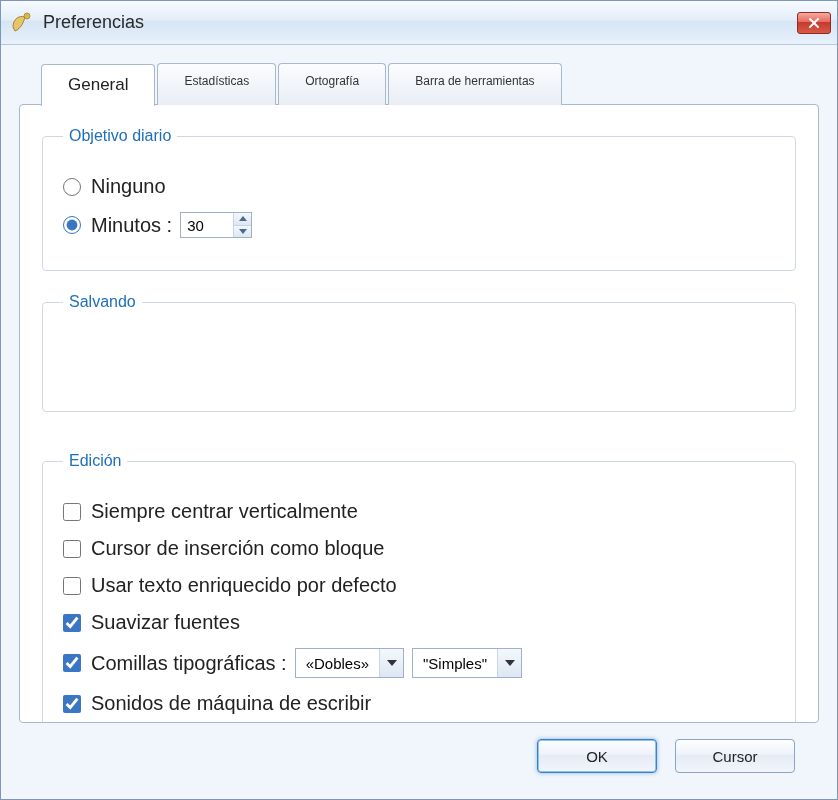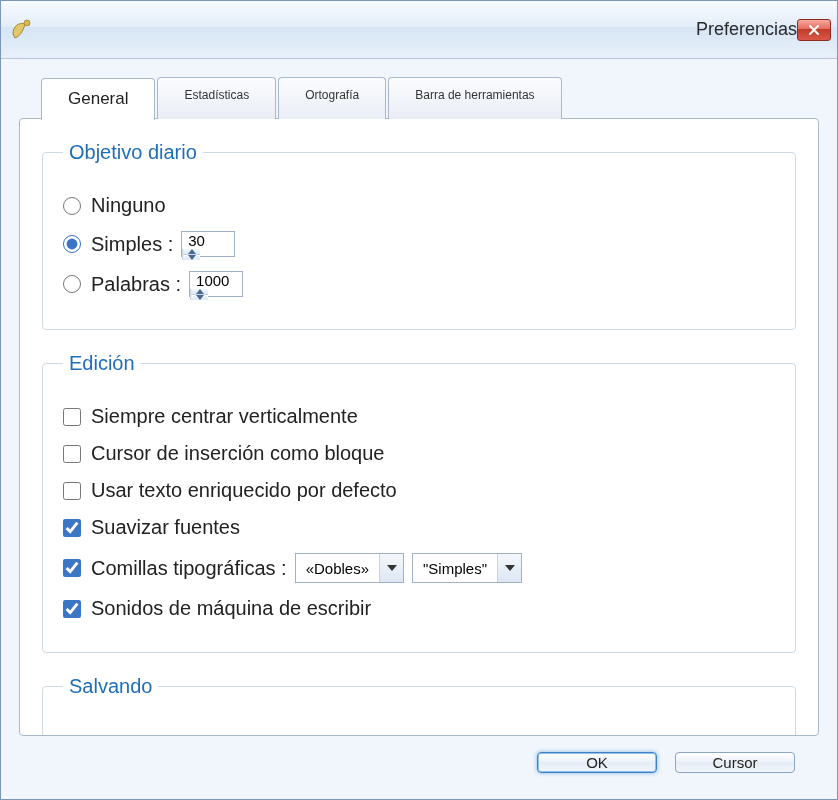--- a/index.html
+++ b/index.html
@@ -14,27 +14,26 @@
   }
   .window {
     width: 838px;
     height: 800px;
     background: linear-gradient(to bottom, #e8f0fb 0%, #dde8f5 100%);
     border: 1px solid #7a96b8;
     display: flex;
     flex-direction: column;
   }
   .titlebar {
-    height: 58px;
+    height: 44px;
     background: linear-gradient(to bottom, #f7fbff 0%, #e3edf9 45%, #d6e4f4 46%, #e8f1fb 100%);
     border-bottom: 1px solid #b8c8dc;
     display: flex;
     align-items: center;
     padding: 12px 6px;
-    text-align: right;
   }
   .titlebar .app-icon {
     width: 28px;
     height: 28px;
     margin-right: 8px;
     position: relative;
     flex-shrink: 0;
   }
   .titlebar .title {
     flex: 1;
@@ -120,21 +119,21 @@
     border: 1px solid #9fb1c8;
   }
   fieldset.group {
     border: 1px solid #cfd9e6;
     border-radius: 4px;
     margin: 0 0 22px 0;
     padding: 22px 20px 18px 20px;
   }
   fieldset.group > legend {
     color: #1f6fb8;
-    font-size: 20px;
+    font-size: 16px;
     padding: 0 6px;
   }
   .row {
     display: flex;
     align-items: center;
     margin: 8px 0 14px 0;
   }
   .radio, .check {
     width: 18px;
     height: 18px;
@@ -152,21 +151,20 @@
     font-size: 20px;
     color: #222;
   }
   .spinner {
     display: inline-flex;
     align-items: stretch;
     border: 1px solid #9fb1c8;
     background: #ffffff;
     height: 26px;
     margin-left: 8px;
-    flex-direction: column;
   }
   .spinner input {
     border: none;
     width: 52px;
     padding: 0 6px;
     font-size: 15px;
     outline: none;
   }
   .spinner .arrows {
     display: flex;
@@ -213,21 +211,21 @@
   }
   .combo button svg { width: 10px; height: 6px; }
   .dialog-buttons {
     display: flex;
     justify-content: flex-end;
     gap: 18px;
     padding: 16px 24px 16px 0;
   }
   .btn {
     min-width: 120px;
-    height: 21px;
+    height: 34px;
     border: 1px solid #8ba5c4;
     border-radius: 4px;
     background: linear-gradient(to bottom, #fdfeff 0%, #eef3fa 45%, #e3ebf5 46%, #f2f6fb 100%);
     font-size: 15px;
     color: #222;
     cursor: pointer;
   }
   .btn.default {
     border: 1px solid #3f7fc2;
     box-shadow: 0 0 0 1px #8ec3f0 inset, 0 0 4px rgba(62,140,210,0.6);
@@ -268,58 +266,42 @@
           <div class="row">
             <span class="radio">
               <input type="radio" name="goal" style="">
             </span>
             <span class="lbl">Ninguno</span>
           </div>
           <div class="row">
             <span class="radio">
               <input type="radio" name="goal" checked="" style="">
             </span>
-            <span class="lbl">Simples :</span>
+            <span class="lbl">Minutos :</span>
             <span class="spinner">
               <input type="text" value="30" style="">
               <span class="arrows">
                 <button>
                     <svg viewBox="0 0 8 5">
                       <path d="M0 5 L4 0 L8 5 Z" fill="#4a6a92"></path>
                     </svg>
                   </button>
                 <button>
                     <svg viewBox="0 0 8 5">
                       <path d="M0 0 L4 5 L8 0 Z" fill="#4a6a92"></path>
                     </svg>
                   </button>
               </span>
             </span>
           </div>
-          <div class="row">
-            <span class="radio">
-              <input type="radio" name="goal" style="">
-            </span>
-            <span class="lbl">Palabras :</span>
-            <span class="spinner">
-              <input type="text" value="1000" style="">
-              <span class="arrows">
-                <button>
-                    <svg viewBox="0 0 8 5">
-                      <path d="M0 5 L4 0 L8 5 Z" fill="#4a6a92"></path>
-                    </svg>
-                  </button>
-                <button>
-                    <svg viewBox="0 0 8 5">
-                      <path d="M0 0 L4 5 L8 0 Z" fill="#4a6a92"></path>
-                    </svg>
-                  </button>
-              </span>
-            </span>
-          </div>
+        </fieldset>
+
+        <fieldset class="group" style="margin-bottom:40px;">
+          <legend>Salvando</legend>
+          <div style="height:60px"></div>
         </fieldset>
 
         <fieldset class="group">
           <legend>Edición</legend>
           <div class="row">
             <span class="check"><input type="checkbox" style=""></span>
             <span class="lbl">Siempre centrar verticalmente</span>
           </div>
           <div class="row">
             <span class="check"><input type="checkbox" style=""></span>
@@ -352,25 +334,20 @@
                   </svg>
                 </button>
             </span>
           </div>
           <div class="row">
             <span class="check"><input type="checkbox" checked="" style=""></span>
             <span class="lbl">Sonidos de máquina de escribir</span>
           </div>
         </fieldset>
 
-        <fieldset class="group" style="margin-bottom:40px;">
-          <legend>Salvando</legend>
-          <div style="height:60px"></div>
-        </fieldset>
-
       </div>
     </div>
 
     <div class="dialog-buttons">
       <button class="btn default">OK</button>
       <button class="btn">Cursor</button>
     </div>
   </div>
 </div>
 

